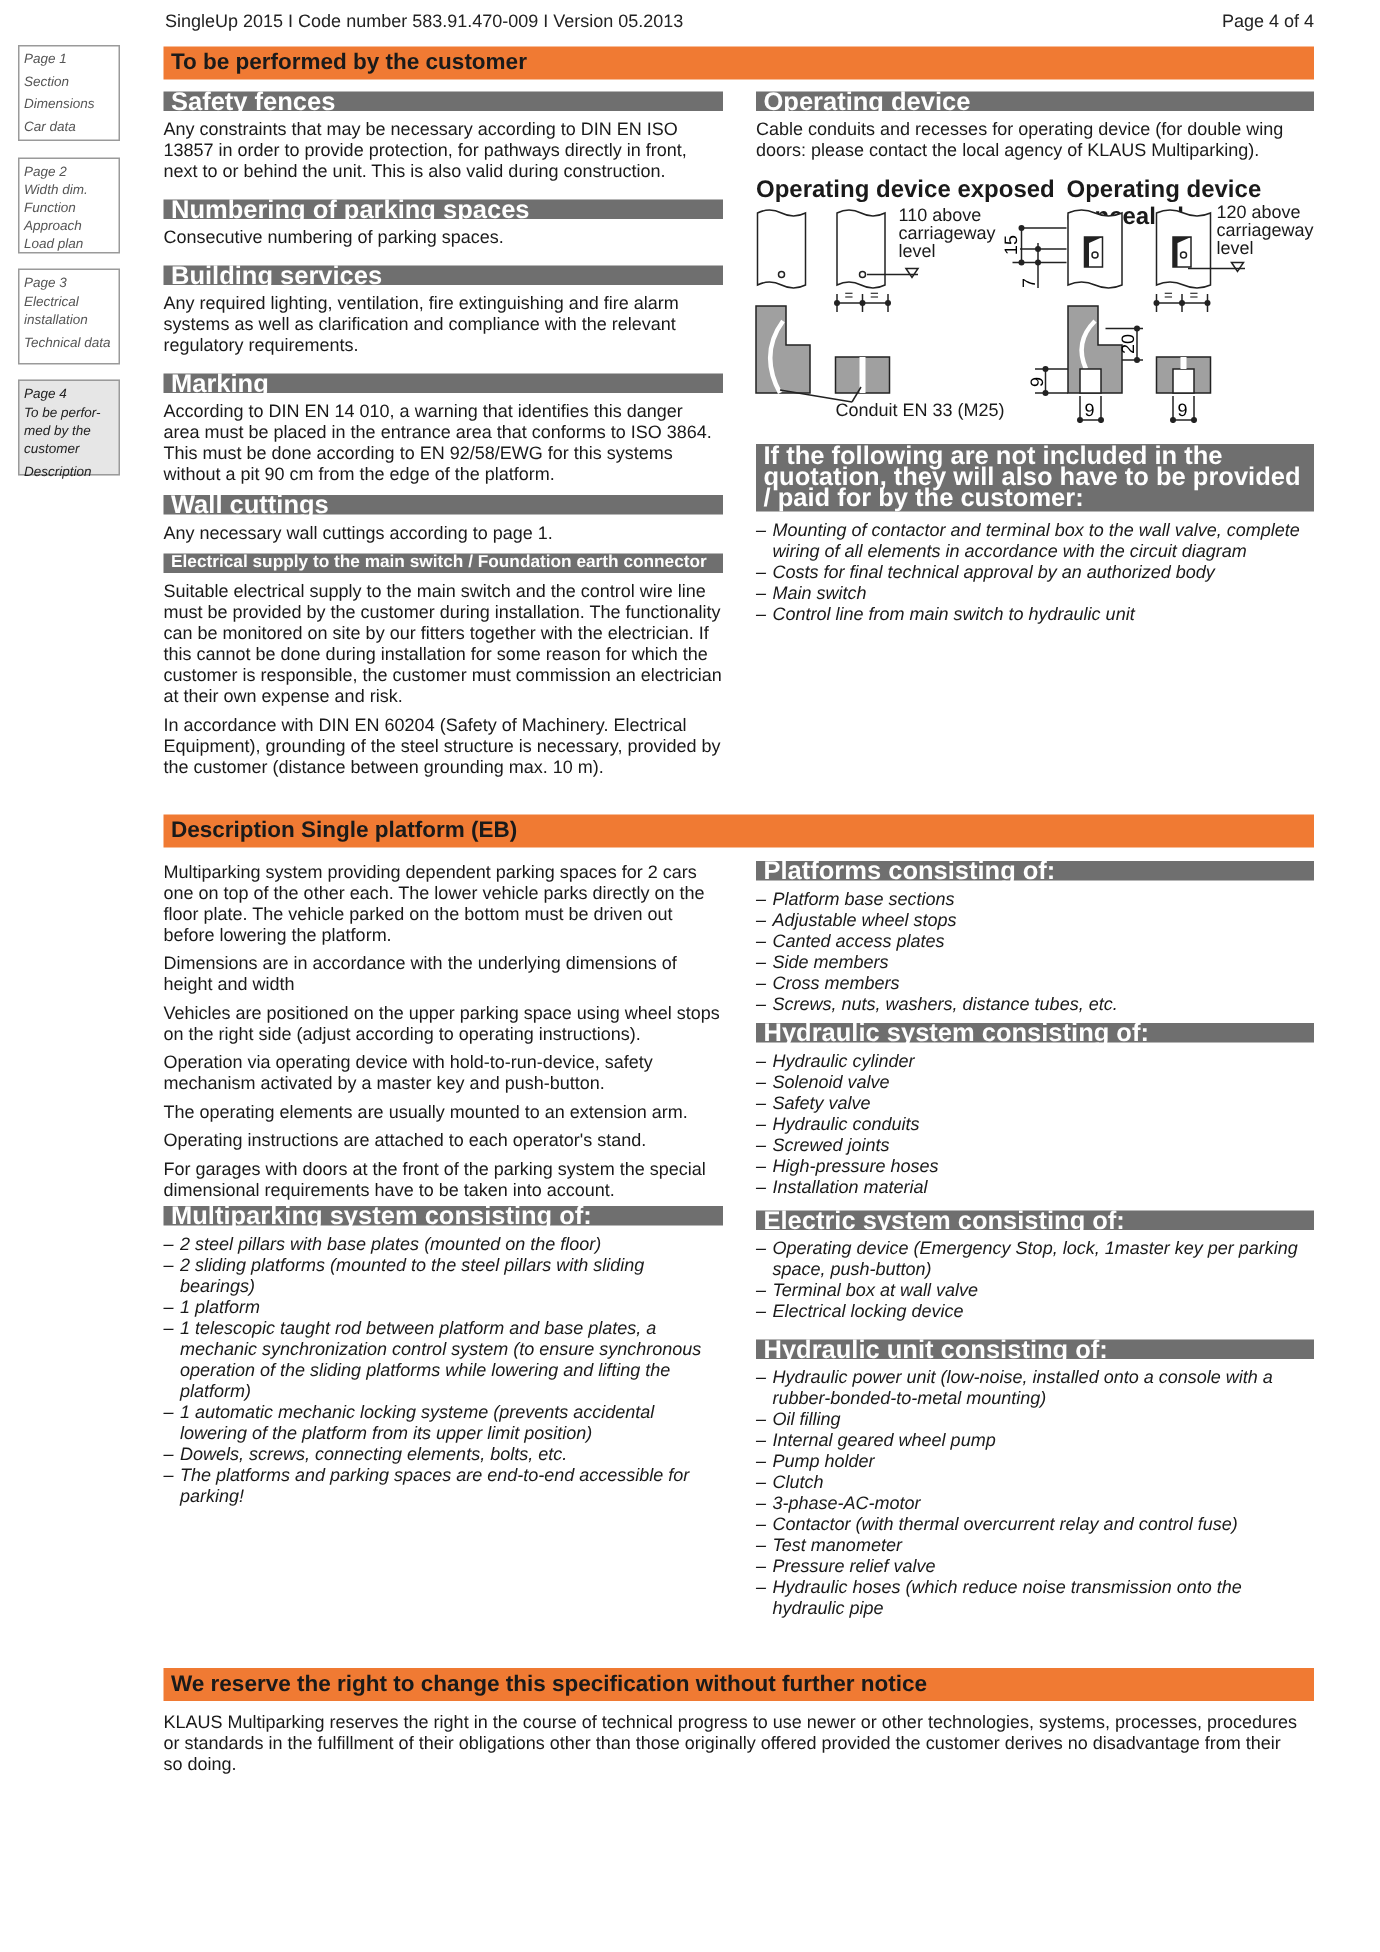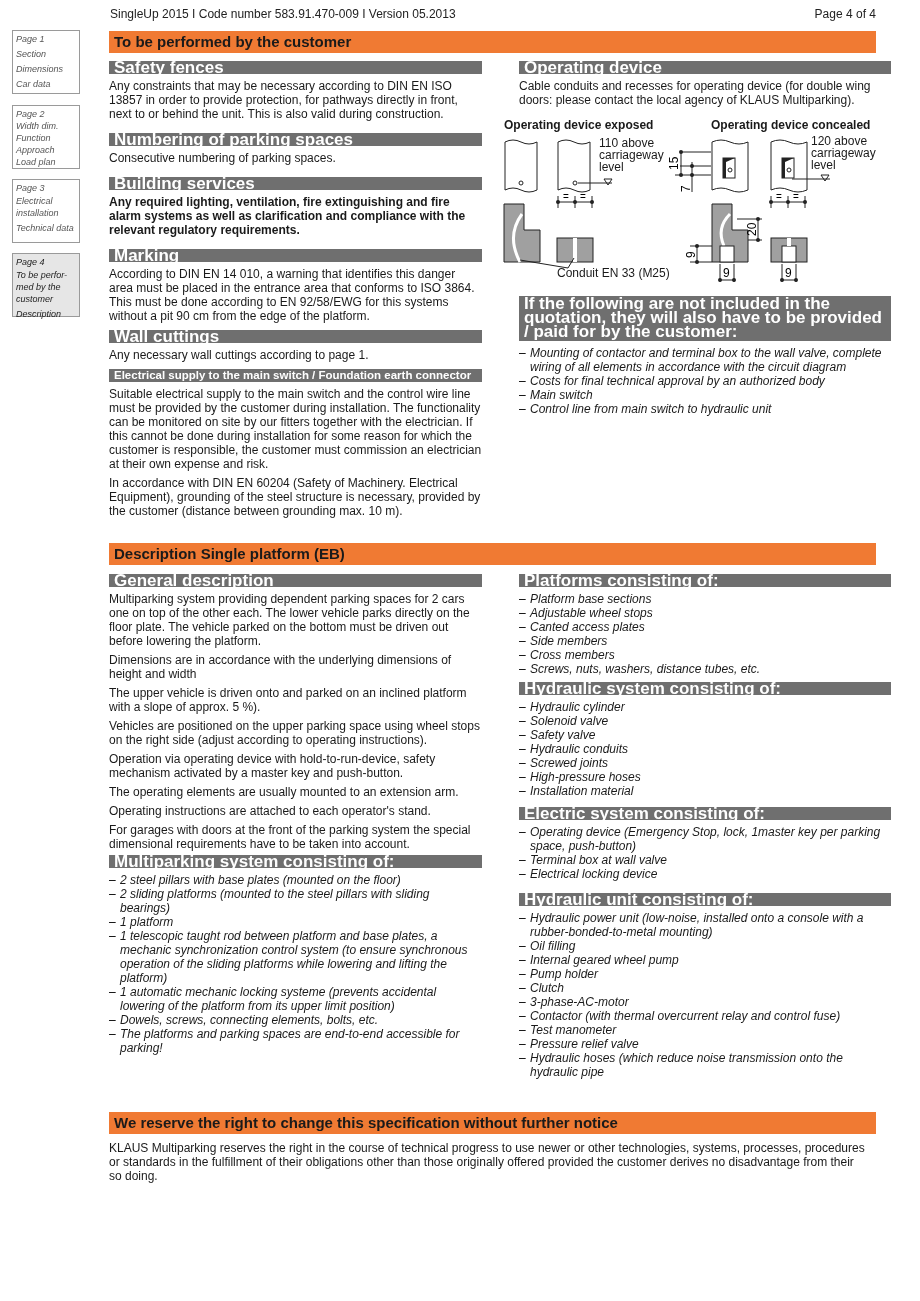--- a/index.html
+++ b/index.html
@@ -22,34 +22,34 @@
   .nav-box .nav-item { display: block; margin-top: 3px; }
   .nav-box.tight .nav-item { margin-top: 0; }
 
   .banner {
     position: absolute; left: 109px; width: 767px; height: 22px;
     background: #f07a33; color: #1a1a1a; font-weight: bold; font-size: 15px;
     line-height: 22px; padding-left: 5px; box-sizing: border-box;
   }
   .col { position: absolute; }
   .col-left { left: 109px; width: 373px; }
-  .col-right { left: 519px; width: 372px; }
+  .col-right { left: 504px; width: 372px; }
 
   .sub-h {
     background: #6f6f6f; color: #fff; font-weight: bold; font-size: 17px;
     line-height: 13px; height: 13px; padding-left: 5px; box-sizing: content-box;
     margin: 0 0 5px 0;
   }
   .sub-h.two-line { height: auto; line-height: 14px; padding: 1px 4px 2px 5px; }
   .para { font-size: 12px; line-height: 14px; margin: 0 0 5px 0; }
   ul.dash { list-style: none; margin: 0 0 8px 0; padding: 0; font-size: 12px; line-height: 14px; }
   ul.dash li { position: relative; padding-left: 11px; font-style: italic; }
   ul.dash li::before { content: "–"; position: absolute; left: 0; top: 0; }
 
-  .diag-title { position: absolute; font-size: 12px; font-weight: bold; }
+  .diag-title { position: absolute; font-size: 16px; font-weight: bold; }
   .diag-label { position: absolute; font-size: 12px; line-height: 12px; }
   .footer-text { position: absolute; left: 109px; top: 1141px; width: 760px; font-size: 12px; line-height: 14px; }
 </style>
 </head>
 <body>
 
 <div class="header-meta">SingleUp 2015 I Code number 583.91.470-009 I Version 05.2013</div>
 <div class="header-page">Page 4 of 4</div>
 
 <div class="nav-box" style="top:30px;height:64px;">
@@ -79,21 +79,21 @@
 <div class="banner" style="top:31px;">To be performed by the customer</div>
 
 <div class="col col-left" style="top:61px;">
   <div class="sub-h">Safety fences</div>
   <p class="para" style="margin-bottom:12px;">Any constraints that may be necessary according to DIN EN ISO 13857 in order to provide protection, for pathways directly in front, next to or behind the unit. This is also valid during construction.</p>
 
   <div class="sub-h">Numbering of parking spaces</div>
   <p class="para" style="margin-bottom:12px;">Consecutive numbering of parking spaces.</p>
 
   <div class="sub-h">Building services</div>
-  <p class="para" style="margin-bottom:12px;font-weight:bold;">Any required lighting, ventilation, fire extinguishing and fire alarm systems as well as clarification and compliance with the relevant regulatory requirements.</p>
+  <p class="para" style="margin-bottom:12px;">Any required lighting, ventilation, fire extinguishing and fire alarm systems as well as clarification and compliance with the relevant regulatory requirements.</p>
 
   <div class="sub-h">Marking</div>
   <p class="para" style="margin-bottom:7px;">According to DIN EN 14 010, a warning that identifies this danger area must be placed in the entrance area that conforms to ISO 3864. This must be done according to EN 92/58/EWG for this  systems without a pit 90 cm from the edge of the platform.</p>
 
   <div class="sub-h">Wall cuttings</div>
   <p class="para" style="margin-bottom:7px;">Any necessary wall cuttings according to page 1.</p>
 
   <div class="sub-h" style="font-size:11.5px;">Electrical supply to the main switch / Foundation earth connector</div>
   <p class="para">Suitable electrical supply to the main switch and the control wire line must be provided by the customer during installation. The functionality can be monitored on site by our fitters together with the electrician. If this cannot be done during installation for some reason for which the customer is responsible, the customer must commission an electrician at their own expense and risk.</p>
   <p class="para">In accordance with DIN EN 60204 (Safety of Machinery. Electrical Equipment), grounding of the steel structure is necessary, provided by the customer (distance between grounding max. 10 m).</p>
@@ -220,24 +220,22 @@
     <li>Mounting of contactor and terminal box to the wall valve, complete wiring of all elements in accordance with the circuit diagram</li>
     <li>Costs for final technical approval by an authorized body</li>
     <li>Main switch</li>
     <li>Control line from main switch to hydraulic unit</li>
   </ul>
 </div>
 
 <div class="banner" style="top:543px;">Description Single platform (EB)</div>
 
 <div class="col col-left" style="top:574px;">
-  <div class="sub-h">General description</div>
   <p class="para">Multiparking system providing dependent parking spaces for 2 cars one on top of the other each. The lower vehicle parks directly on the floor plate. The vehicle parked on the bottom must be driven out before lowering the platform.</p>
   <p class="para">Dimensions are in accordance with the underlying dimensions of height and width</p>
-  <p class="para">The upper vehicle is driven onto and parked on an inclined platform with a slope of approx. 5 %).</p>
   <p class="para">Vehicles are positioned on the upper parking space using wheel stops on the right side (adjust according to operating instructions).</p>
   <p class="para">Operation via operating device with hold-to-run-device, safety mechanism activated by a master key and push-button.</p>
   <p class="para">The operating elements are usually mounted to an extension arm.</p>
   <p class="para">Operating instructions are attached to each operator's stand.</p>
   <p class="para" style="margin-bottom:4px;">For garages with doors at the front of the parking system the special dimensional requirements have to be taken into account.</p>
 
   <div class="sub-h">Multiparking system consisting of:</div>
   <ul class="dash">
     <li>2 steel pillars with base plates (mounted on the floor)</li>
     <li>2 sliding platforms (mounted to the steel pillars with sliding bearings)</li>

